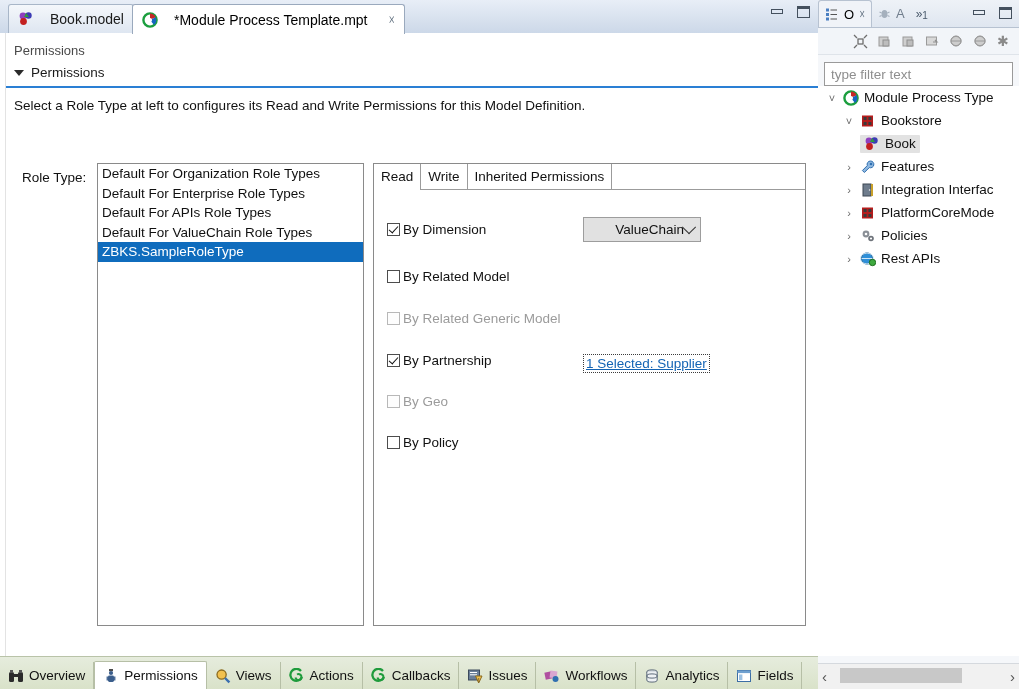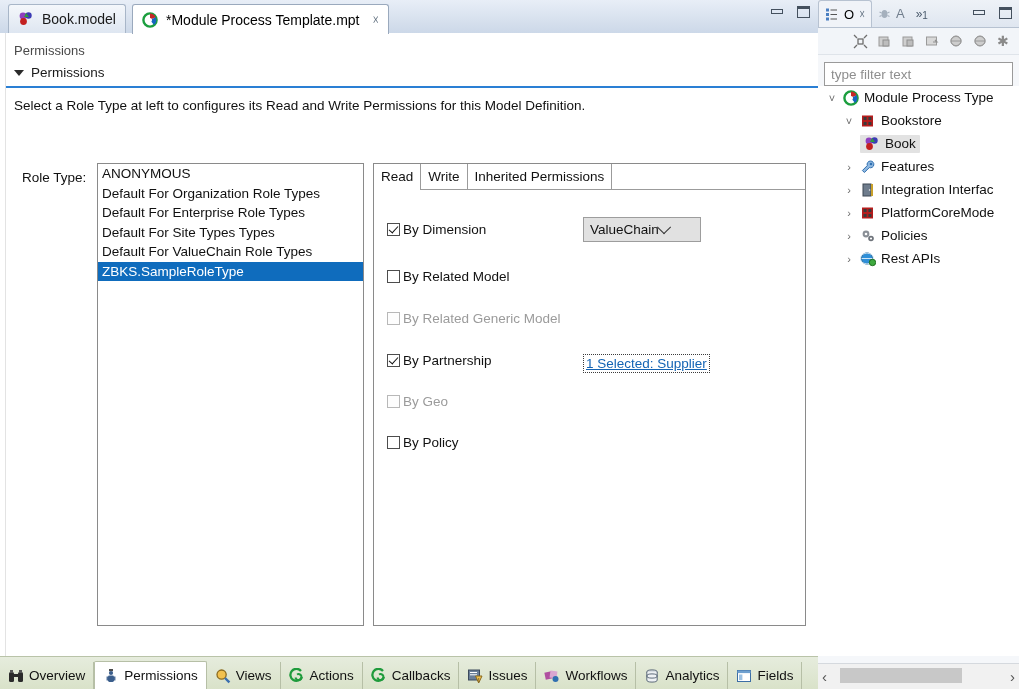--- a/index.html
+++ b/index.html
@@ -12,21 +12,21 @@
   .app{position:relative;width:1019px;height:689px;background:#fdfdfd;}
 
   
   .editor{position:absolute;left:0;top:0;width:818px;height:689px;background:#ffffff;}
 
   
   .tabstrip{position:relative;height:33px;background:#d6e0ef;border-bottom:1px solid #a8b6c8;}
   .tabstrip:before{content:"";position:absolute;left:0;right:0;top:0;height:33px;
     background:linear-gradient(#e8eef7,#ccd8e8);}
   .etab{position:absolute;top:4px;height:29px;box-sizing:border-box;
-    display:flex;align-items:center;gap:8px;padding:0 9px;
+    display:flex;align-items:center;gap:16px;padding:0 9px;
     font-size:14px;color:#1a1a1a;border:1px solid #a8b6c8;border-bottom:none;
     border-radius:3px 3px 0 0;background:linear-gradient(#f4f7fb,#dee6f1);z-index:2;}
   .etab.active{background:#ffffff;color:#000;z-index:3;height:30px;top:4px;border-color:#9aa9bd;}
   .etab .lbl{white-space:nowrap;}
   .etab .closex{font-size:12px;color:#5a6a7a;margin-left:5px;}
 
   .wbtns{position:absolute;right:8px;top:6px;display:flex;gap:12px;align-items:center;z-index:4;}
   .wbtn{width:14px;height:12px;position:relative;cursor:default;}
   .wbtn.min:after{content:"";position:absolute;left:1px;top:3px;width:12px;height:5px;
     border:1px solid #44505e;box-sizing:border-box;}
@@ -67,21 +67,21 @@
   .cbx{width:13px;height:13px;border:1px solid #4d4d4d;background:#fff;box-sizing:border-box;
        position:relative;flex:0 0 auto;}
   .cbx.checked:after{content:"";position:absolute;left:3px;top:0px;width:4px;height:8px;
     border:solid #111;border-width:0 1.6px 1.6px 0;transform:rotate(42deg);}
   .cbx.dis{border-color:#b8b8b8;background:#fdfdfd;}
   .ptxt{font-size:13.5px;color:#111;white-space:nowrap;}
   .ptxt.dis{color:#9b9b9b;}
 
   .combo{position:absolute;left:209px;width:118px;height:25px;background:#e1e1e1;
     border:1px solid #9d9d9d;box-sizing:border-box;display:flex;align-items:center;
-    padding:0 6px;font-size:13.5px;color:#111;justify-content:flex-start;}
+    padding:0 6px;font-size:13.5px;color:#111;justify-content:flex-end;}
   .chev{width:9px;height:9px;border-right:1.6px solid #333;border-bottom:1.6px solid #333;
     transform:rotate(45deg) translate(-2px,-2px);}
   .linkbtn{position:absolute;left:209px;font-size:13.5px;color:#1464b4;text-decoration:underline;
     border:1px dotted #3b3b3b;padding:1px 2px;white-space:nowrap;}
 
   
   .btabs{position:absolute;left:0;right:0;bottom:0;height:32px;
     background:linear-gradient(#e6ecdd,#d9e2c9);border-top:1px solid #b9c3a8;display:flex;align-items:flex-end;}
   .btab{height:27px;display:flex;align-items:center;gap:5px;padding:0 8px;font-size:13.5px;
     color:#111;border-right:1px solid #b6bfa6;box-sizing:border-box;white-space:nowrap;}
@@ -168,24 +168,23 @@
 
       <div class="bluerule"></div>
 
       <div class="descline">Select a Role Type at left to configures its Read and Write Permissions for this Model Definition.</div>
 
       <div class="panes">
 
         <div class="rtlabel">Role Type:</div>
 
         <div class="listbox">
-          <div class="lrow">ANONYMOUS</div>
           <div class="lrow">Default For Organization Role Types</div>
           <div class="lrow">Default For Enterprise Role Types</div>
-          <div class="lrow">Default For Site Types Types</div>
+          <div class="lrow">Default For APIs Role Types</div>
           <div class="lrow">Default For ValueChain Role Types</div>
           <div class="lrow sel">ZBKS.SampleRoleType</div>
         </div>
 
         <div class="permbox">
           <div class="ptabs">
             <div class="ptab active">Read</div>
             <div class="ptab">Write</div>
             <div class="ptab">Inherited Permissions</div>
           </div>

